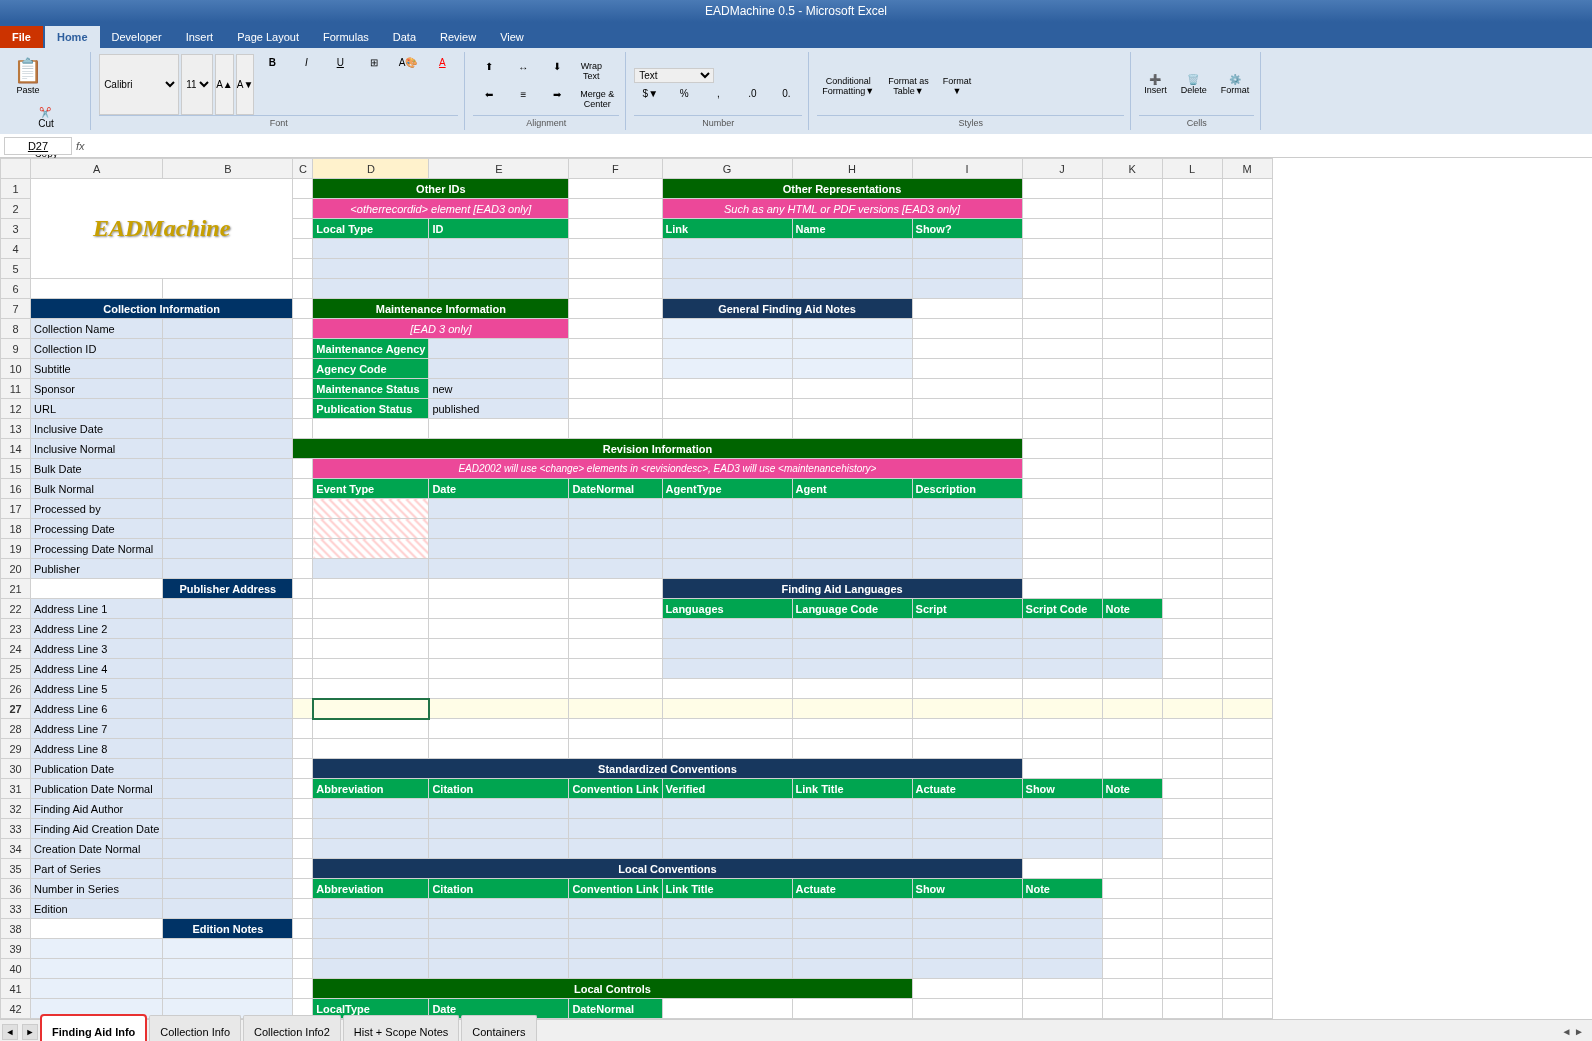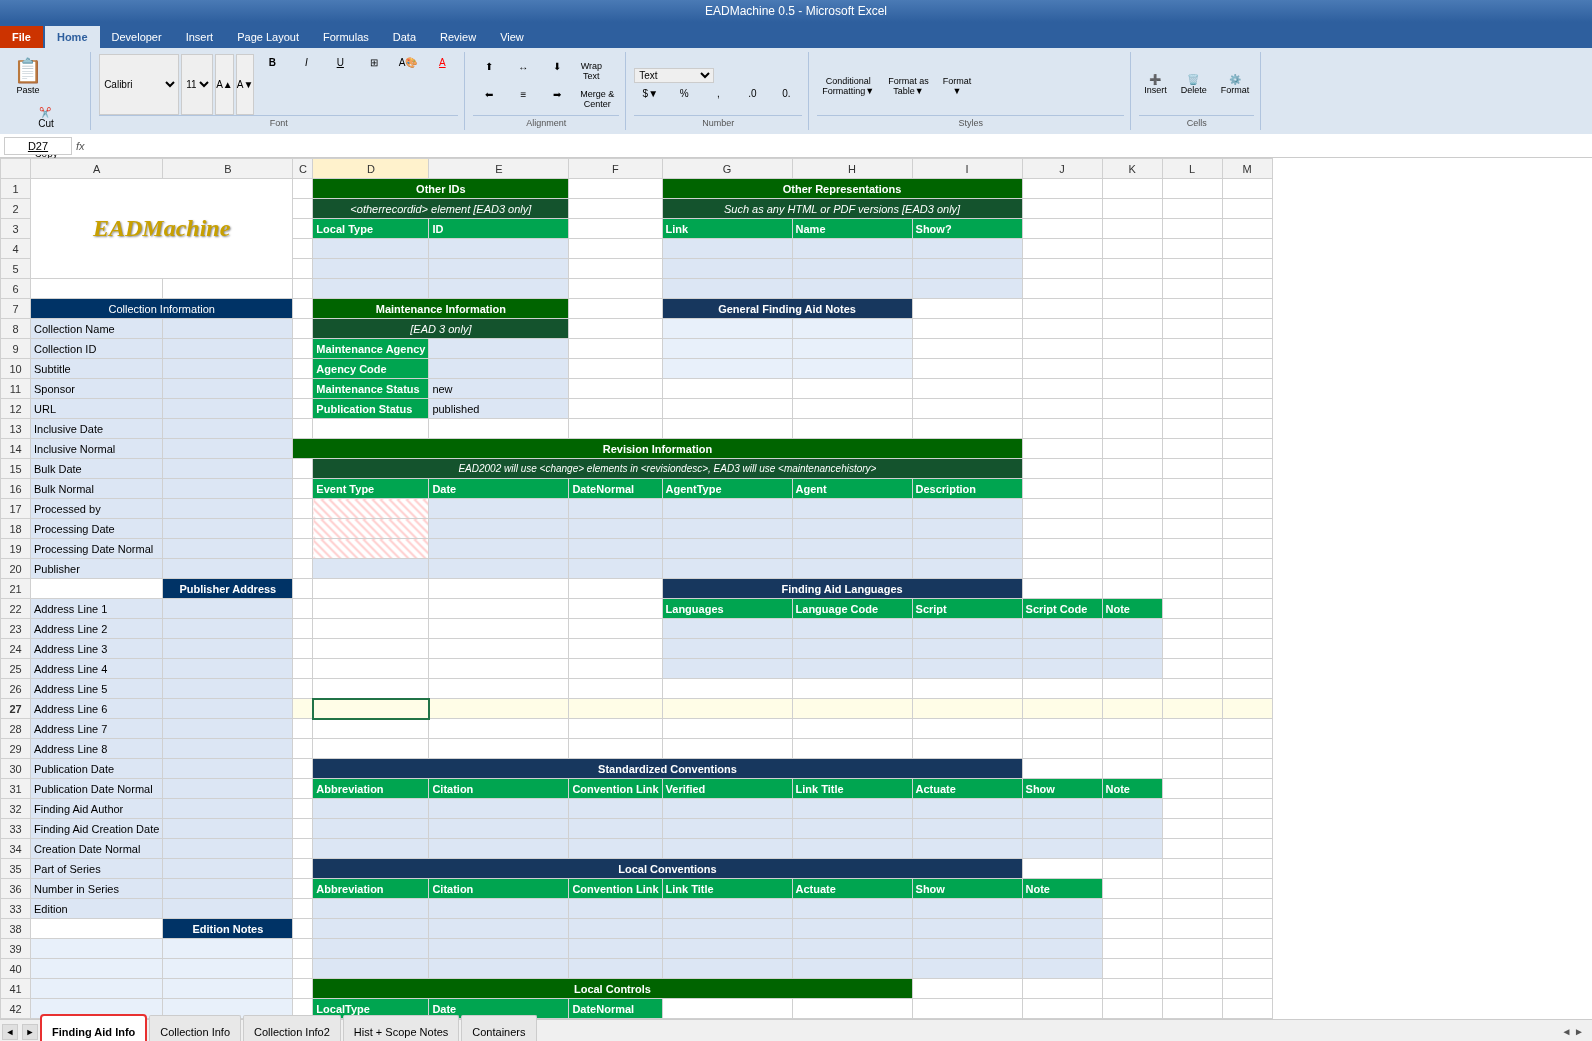--- a/index.html
+++ b/index.html
@@ -172,21 +172,21 @@
 
     .row-header {
       background: #f2f2f2 !important;
       text-align: center !important;
       width: 30px;
       color: #333;
     }
 
     
     .cell-green-dark { background: #006400; color: white; font-weight: bold; text-align: center; }
-    .cell-green-medium { background: #14532d; color: white; }
+    .cell-green-medium { background: #ec4899; color: white; }
     .cell-green-label { background: #00a550; color: white; font-weight: bold; }
     .cell-navy { background: #003366; color: white; font-weight: bold; }
     .cell-blue-header { background: #17375e; color: white; font-weight: bold; }
     .cell-light-blue { background: #dce6f4; }
     .cell-lighter-blue { background: #e8f0fa; }
     .cell-pink-dots { background: repeating-linear-gradient(45deg, #ffd0d0, #ffd0d0 2px, #fff 2px, #fff 6px); }
     .cell-selected { border: 2px solid #217346 !important; }
     .cell-center { text-align: center; }
     .cell-italic { font-style: italic; font-size: 10px; }
 
@@ -481,21 +481,21 @@
           <td class="cell-light-blue"></td>
           <td class="cell-light-blue"></td>
           <td></td>
           <td></td>
           <td></td>
           <td></td>
         </tr>
 
         <tr>
           <td class="row-header">7</td>
-          <td colspan="2" class="cell-navy cell-center" style="font-weight:normal;color:white;margin-top:24px;">Collection Information</td>
+          <td colspan="2" class="cell-navy cell-center" style="font-weight:bold;color:white;margin-top:24px;">Collection Information</td>
           <td></td>
           <td colspan="2" class="cell-green-dark cell-center">Maintenance Information</td>
           <td></td>
           <td colspan="2" class="cell-blue-header cell-center">General Finding Aid Notes</td>
           <td></td>
           <td></td>
           <td></td>
           <td></td>
           <td></td>
         </tr>

